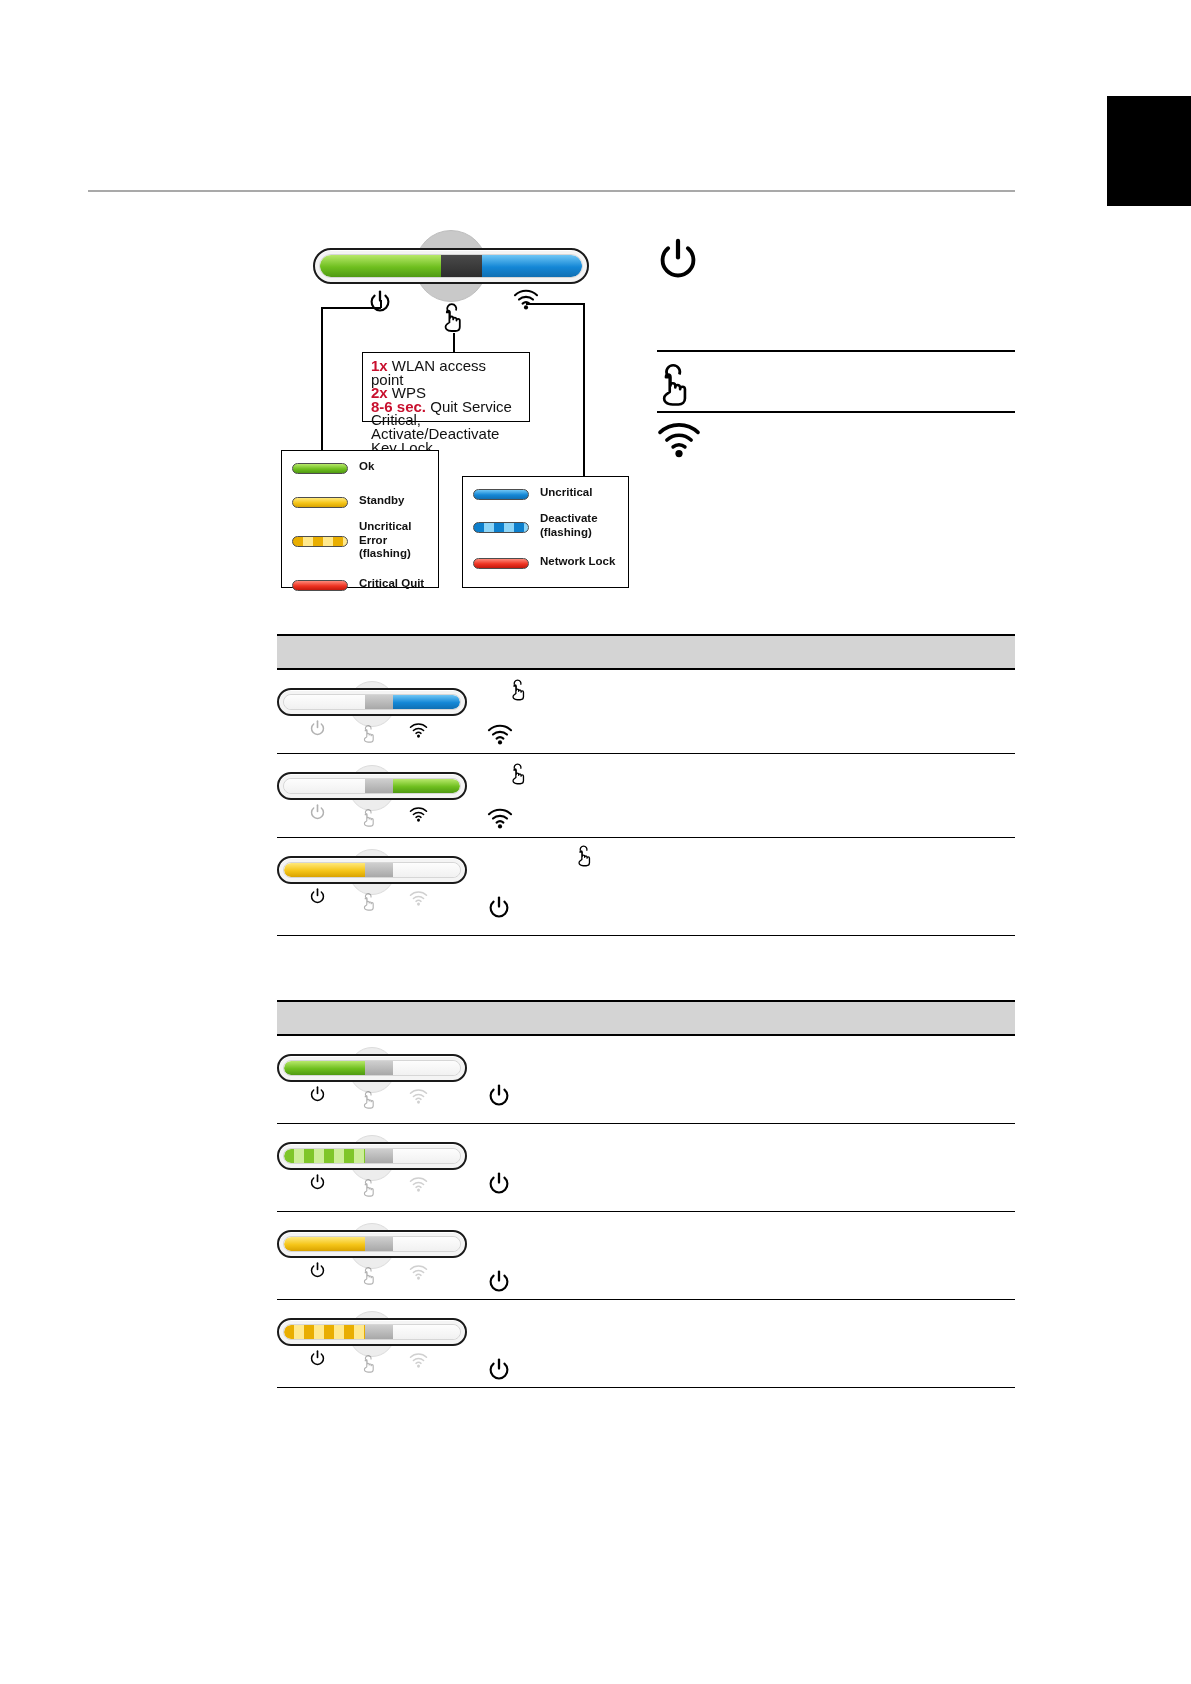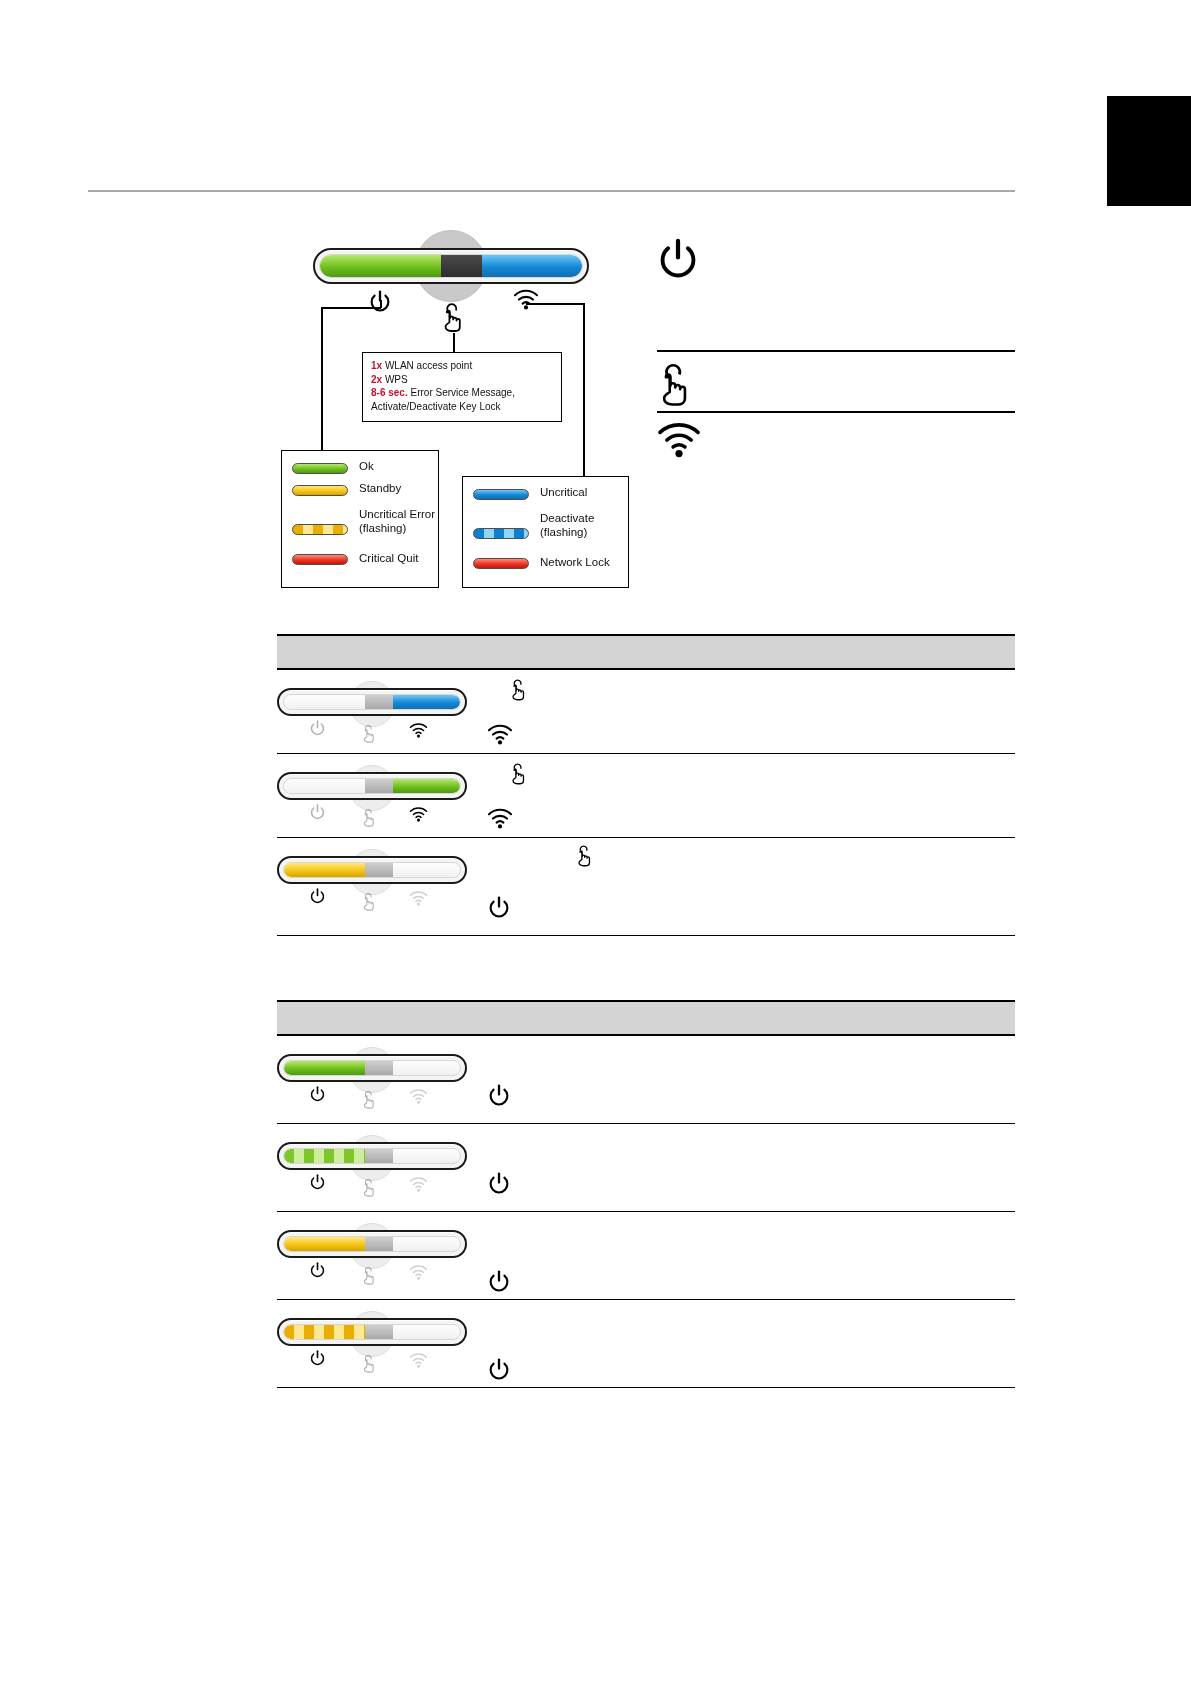--- a/index.html
+++ b/index.html
@@ -95,41 +95,41 @@
   .lnv { width: 1.5px; }
   .lnh { height: 1.5px; }
 
   
   .icon { display: inline-block; vertical-align: middle; }
 
   
   .callout {
     position: absolute;
     left: 362px; top: 352px;
-    width: 200px; height: 70px;
+    width: 168px; height: 70px;
     border: 1.5px solid #000000;
     background: #ffffff;
     padding: 6px 8px;
-    font-size: 10px;
+    font-size: 15px;
     line-height: 13.6px;
     color: #111111;
     z-index: 3;
   }
   .callout b { color: #c8102e; font-weight: bold; }
 
   
   .legend {
     position: absolute;
     border: 1.5px solid #000000;
     background: #ffffff;
     z-index: 3;
   }
   .legend-left  { left: 281px; top: 450px; width: 158px; height: 138px; }
   .legend-right { left: 462px; top: 476px; width: 167px; height: 112px; }
-  .lg-row { display: flex; align-items: flex-end; padding: 0 0 0 10px; }
+  .lg-row { display: flex; align-items: center; padding: 0 0 0 10px; font-weight: bold; }
   .lg-swatch {
     width: 56px; height: 11px; margin-top: 3px;
     border: 1px solid #4d4d4d; border-radius: 999px; flex: 0 0 auto;
   }
   .lg-text { margin-left: 11px; font-size: 11.5px; line-height: 13.6px; color: #111111; }
 
   
   .tbl { position: absolute; left: 277px; width: 738px; }
   .tbl .hdr {
     height: 36px;
@@ -217,30 +217,30 @@
     <div>
       <b>1x</b>
       <span>WLAN access point</span>
     </div>
     <div>
       <b>2x</b>
       <span>WPS</span>
     </div>
     <div>
       <b>8-6 sec.</b>
-      <span>Error Service Message, Activate/Deactivate Key Lock</span>
+      <span>Quit Service Critical, Activate/Deactivate Key Lock</span>
     </div>
   </div>
 
   <div class="legend legend-left">
     <div class="lg-row" style="margin-top:9px;">
       <div class="lg-swatch c-green"></div>
       <div class="lg-text">Ok</div>
     </div>
-    <div class="lg-row" style="margin-top:8px;">
+    <div class="lg-row" style="margin-top:20px;">
       <div class="lg-swatch c-yellow"></div>
       <div class="lg-text">Standby</div>
     </div>
     <div class="lg-row" style="margin-top:12px;">
       <div class="lg-swatch c-yellow-fl"></div>
       <div class="lg-text" style="white-space:pre-line;">Uncritical Error
 (flashing)</div>
     </div>
     <div class="lg-row" style="margin-top:16px;">
       <div class="lg-swatch c-red"></div>

